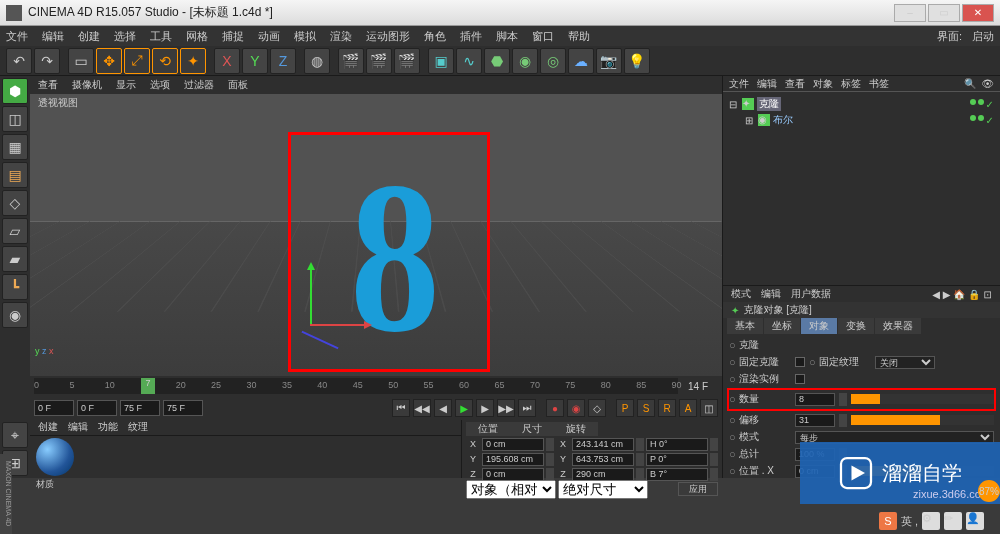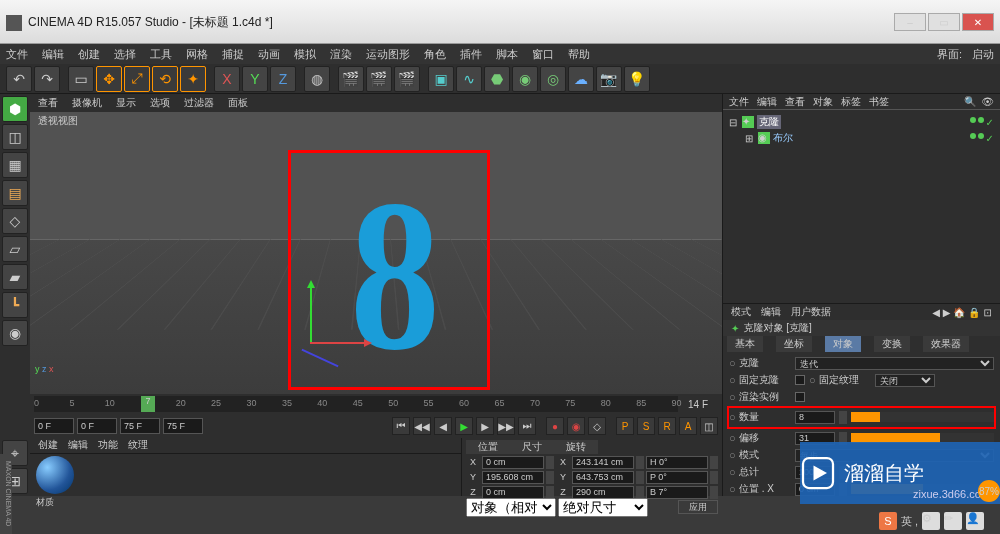--- a/index.html
+++ b/index.html
@@ -1,17 +1,17 @@
 <!DOCTYPE html>
 <html><head>
 <meta charset="utf-8">
 <style>
 * { margin: 0; padding: 0; box-sizing: border-box; font-family: "Microsoft YaHei", Arial, sans-serif; }
 body { width: 1000px; height: 534px; background: #3a3a3a; color: #ccc; font-size: 11px; overflow: hidden; position: relative; }
-.titlebar { height: 44px; background: linear-gradient(#f5f5f5,#dcdcdc); display: flex; align-items: flex-end; padding: 12px 6px; border-bottom: 1px solid #999; }
+.titlebar { height: 26px; background: linear-gradient(#f5f5f5,#dcdcdc); display: flex; align-items: center; padding: 12px 6px; border-bottom: 1px solid #999; }
 .titlebar-icon { width: 16px; height: 16px; background: #555; margin-right: 6px; }
 .titlebar-text { flex: 1; color: #222; font-size: 12px; }
 .winbtns { display: flex; gap: 2px; }
 .winbtn { width: 32px; height: 18px; background: #e0e0e0; border: 1px solid #aaa; display: flex; align-items: center; justify-content: center; font-size: 10px; }
 .winbtn.close { background: #d9534f; color: #fff; }
 .menubar { height: 20px; background: #333; display: flex; align-items: center; padding: 0 6px; gap: 14px; color: #ccc; font-size: 11px; }
 .menubar .right { margin-left: auto; display: flex; gap: 10px; }
 .toolbar { height: 30px; background: #2e2e2e; display: flex; align-items: center; padding: 0 6px; gap: 2px; border-bottom: 1px solid #1a1a1a; }
 .tool { width: 26px; height: 26px; background: #444; border: 1px solid #222; border-radius: 2px; display: flex; align-items: center; justify-content: center; font-size: 14px; }
 .tool.orange { background: #3a3a3a; color: #ff9500; border-color: #ff9500; }
@@ -69,35 +69,35 @@
 .treerow .tog { width:10px; }
 .treerow .icon { width:12px; height:12px; }
 .treerow .name { color:#9cf;}
 .treerow.sel .name { background:#667; color:#fff; padding:0 2px;}
 .treerow .dots { margin-left:auto; display:flex; gap:2px;}
 .treerow .dot { width:6px;height:6px;border-radius:50%; }
 .rbottom { flex:1; overflow:hidden;}
 .attrheader { height:16px; background:#2e2e2e; display:flex; align-items:center; padding:0 8px; font-size:10px; gap:10px;}
 .attrheader .ricons { margin-left:auto;}
 .attrtitle { height:16px; padding:0 8px; font-size:10px; display:flex; align-items:center; gap:4px; background:#333;}
-.attrtabs { height:16px; display:flex; padding:0 4px; gap:13px;}
+.attrtabs { height:16px; display:flex; padding:0 4px; gap:1px;}
 .attrtab { padding:0 8px; font-size:10px; background:#3a3a3a; display:flex; align-items:center;}
 .attrtab.active { background:#5a7aa5;}
 .attrbody { padding:3px 6px;}
 .attrrow { display:flex; align-items:center; height:16px; gap:4px; margin-bottom:1px;}
 .attrrow .bullet { width:6px; color:#888;}
 .attrrow .lbl { width:52px; font-size:10px;}
 .attrrow .fld { height:13px; background:#1a1a1a; border:1px solid #555; font-size:9px; padding:0 3px; color:#ccc;}
 .attrrow .sl { flex:1; height:10px; background:#333; position:relative;}
 .attrrow .sl .fill { height:100%; background:#ff9500;}
 .attrrow select { background:#222; color:#ccc; border:1px solid #555; font-size:9px; height:13px;}
 .attrrow .chk { width:10px;height:10px;background:#1a1a1a;border:1px solid #666;}
 .highlight { border:2px solid #ff0000; padding:1px 0; margin:1px -2px;}
 .maxonstrip { position:absolute; left:0; bottom:0; width:12px; height:80px; background:#444; writing-mode:vertical-rl; font-size:7px; text-align:center; color:#999;}
-.watermark { position:absolute; right:0; bottom:30px; width:200px; height:62px; background:rgba(30,100,180,0.92); display:flex; align-items:center; justify-content:flex-start; gap:8px; color:#fff; font-size:20px; }
+.watermark { position:absolute; right:0; bottom:30px; width:200px; height:62px; background:rgba(30,100,180,0.92); display:flex; align-items:center; justify-content:center; gap:8px; color:#fff; font-size:20px; }
 .watermark .url { position:absolute; bottom:4px; right:10px; font-size:11px; color:#cce;}
 .watermark svg { width:36px; height:36px;}
 .tray { position:absolute; right:16px; bottom:4px; display:flex; gap:4px; align-items:center; font-size:11px; }
 .tray .ti { width:18px;height:18px; background:#ddd; border-radius:2px;}
 .badge87 { position:absolute; right:0; bottom:32px; width:22px; height:22px; background:#ff9500; border-radius:50%; font-size:10px; display:flex;align-items:center;justify-content:center; }
 </style>
 </head>
 <body>
 
 <div class="titlebar">
@@ -366,21 +366,20 @@
         <div class="attrtab">基本</div>
         <div class="attrtab">坐标</div>
         <div class="attrtab active">对象</div>
         <div class="attrtab">变换</div>
         <div class="attrtab">效果器</div>
       </div>
       <div class="attrbody">
         <div class="attrrow">
             <span class="bullet">○</span>
             <span class="lbl">克隆</span>
-            <select style="flex:1"><option>迭代</option></select>
           </div>
         <div class="attrrow">
             <span class="bullet">○</span>
             <span class="lbl">固定克隆</span>
             <span class="chk"></span>
           <span class="bullet">○</span>
             <span class="lbl">固定纹理</span>
             <select style="width:60px"><option>关闭</option></select>
           </div>
         <div class="attrrow">

